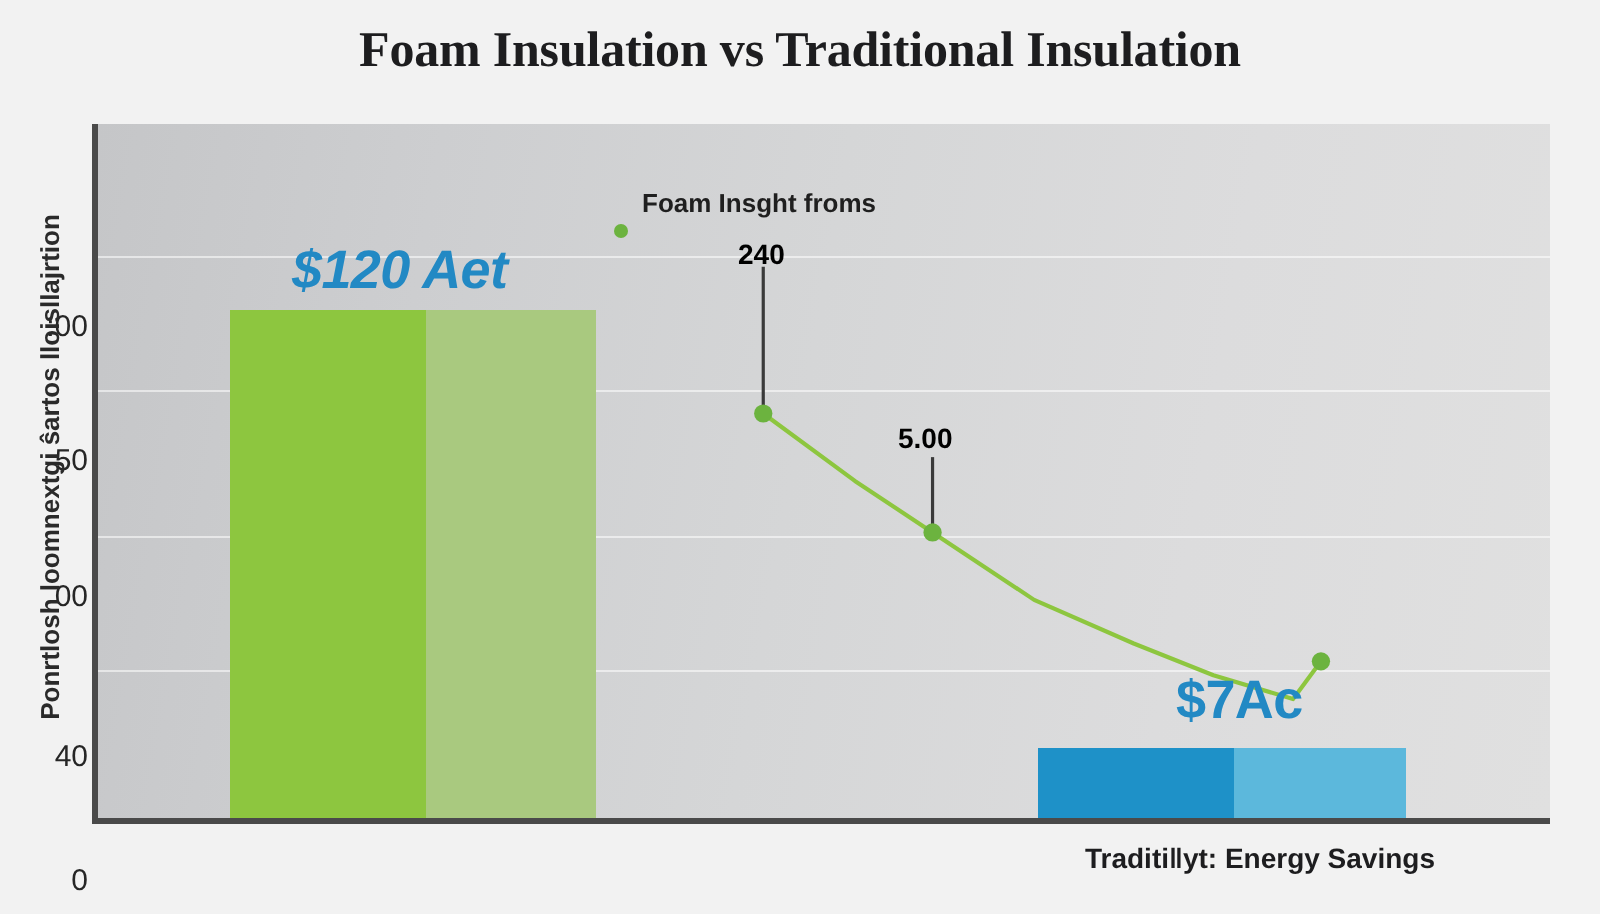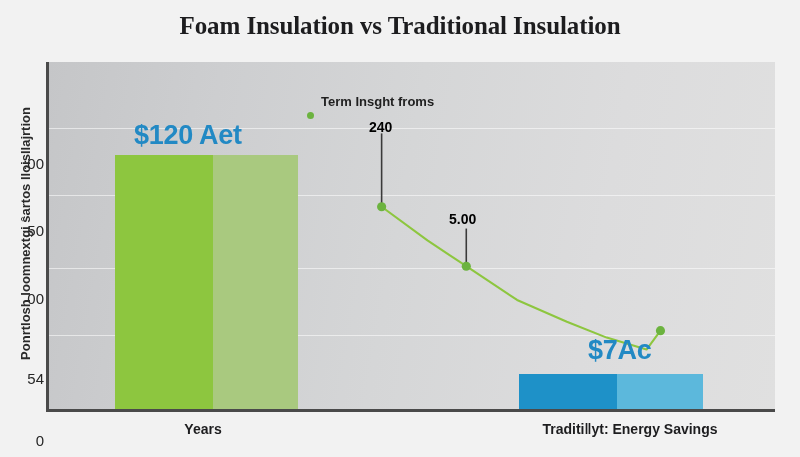--- a/index.html
+++ b/index.html
@@ -151,21 +151,21 @@
 
   
   .value-label {
     position: absolute;
     font-size: 27px;
     font-weight: 700;
     color: #2289c4;
     white-space: nowrap;
     letter-spacing: -0.3px;
   }
-  #value-label-foam        { left: 134px; top: 120px; }
+  #value-label-foam        { left: 146px; top: 120px; font-style: italic; }
   #value-label-traditional { left: 588px; top: 335px; }
 
   
   .annotation-text {
     position: absolute;
     font-size: 13px;
     font-weight: 700;
     color: #1f1f1f;
     white-space: nowrap;
   }
@@ -194,21 +194,21 @@
 <body>
 
 <div id="screenshot">
 
   <div id="chart-title">Foam Insulation vs Traditional Insulation</div>
 
   <div id="ytick-wrap">
     <div class="ytick" style="top:124px;">:00</div>
     <div class="ytick" style="top:191px;">50</div>
     <div class="ytick" style="top:259px;">00</div>
-    <div class="ytick" style="top:339px;">54</div>
+    <div class="ytick" style="top:339px;">40</div>
     <div class="ytick" style="top:401px;">0</div>
   </div>
 
   <div id="yaxis-title">Ponrtlosh loomnextgi ŝartos lloisllajrtion</div>
 
   <div id="plot-area">
     <div id="plot-inner">
 
       <div class="gridline" style="top:66px;"></div>
       <div class="gridline" style="top:133px;"></div>
@@ -239,24 +239,23 @@
         <circle cx="334" cy="146" r="4.6" fill="#6cb33f"></circle>
         <circle cx="419" cy="206" r="4.6" fill="#6cb33f"></circle>
         <circle cx="614" cy="271" r="4.6" fill="#6cb33f"></circle>
       </svg>
 
     </div>
   </div>
 
   <div class="legend-dot" id="legend-dot-foam"></div>
 
-  <div class="annotation-text" id="annotation-label-1">Term Insght froms</div>
+  <div class="annotation-text" id="annotation-label-1">Foam Insght froms</div>
   <div class="annotation-value" id="annotation-value-1">240</div>
 
   <div class="annotation-value" id="annotation-value-2">5.00</div>
 
   <div class="value-label" id="value-label-foam">$120 Aet</div>
   <div class="value-label" id="value-label-traditional">$7Ac</div>
 
-  <div class="xlabel" id="xlabel-years">Years</div>
   <div class="xlabel" id="xlabel-traditional">Traditi‖yt: Energy Savings</div>
 
 </div>
 
 </body></html>

